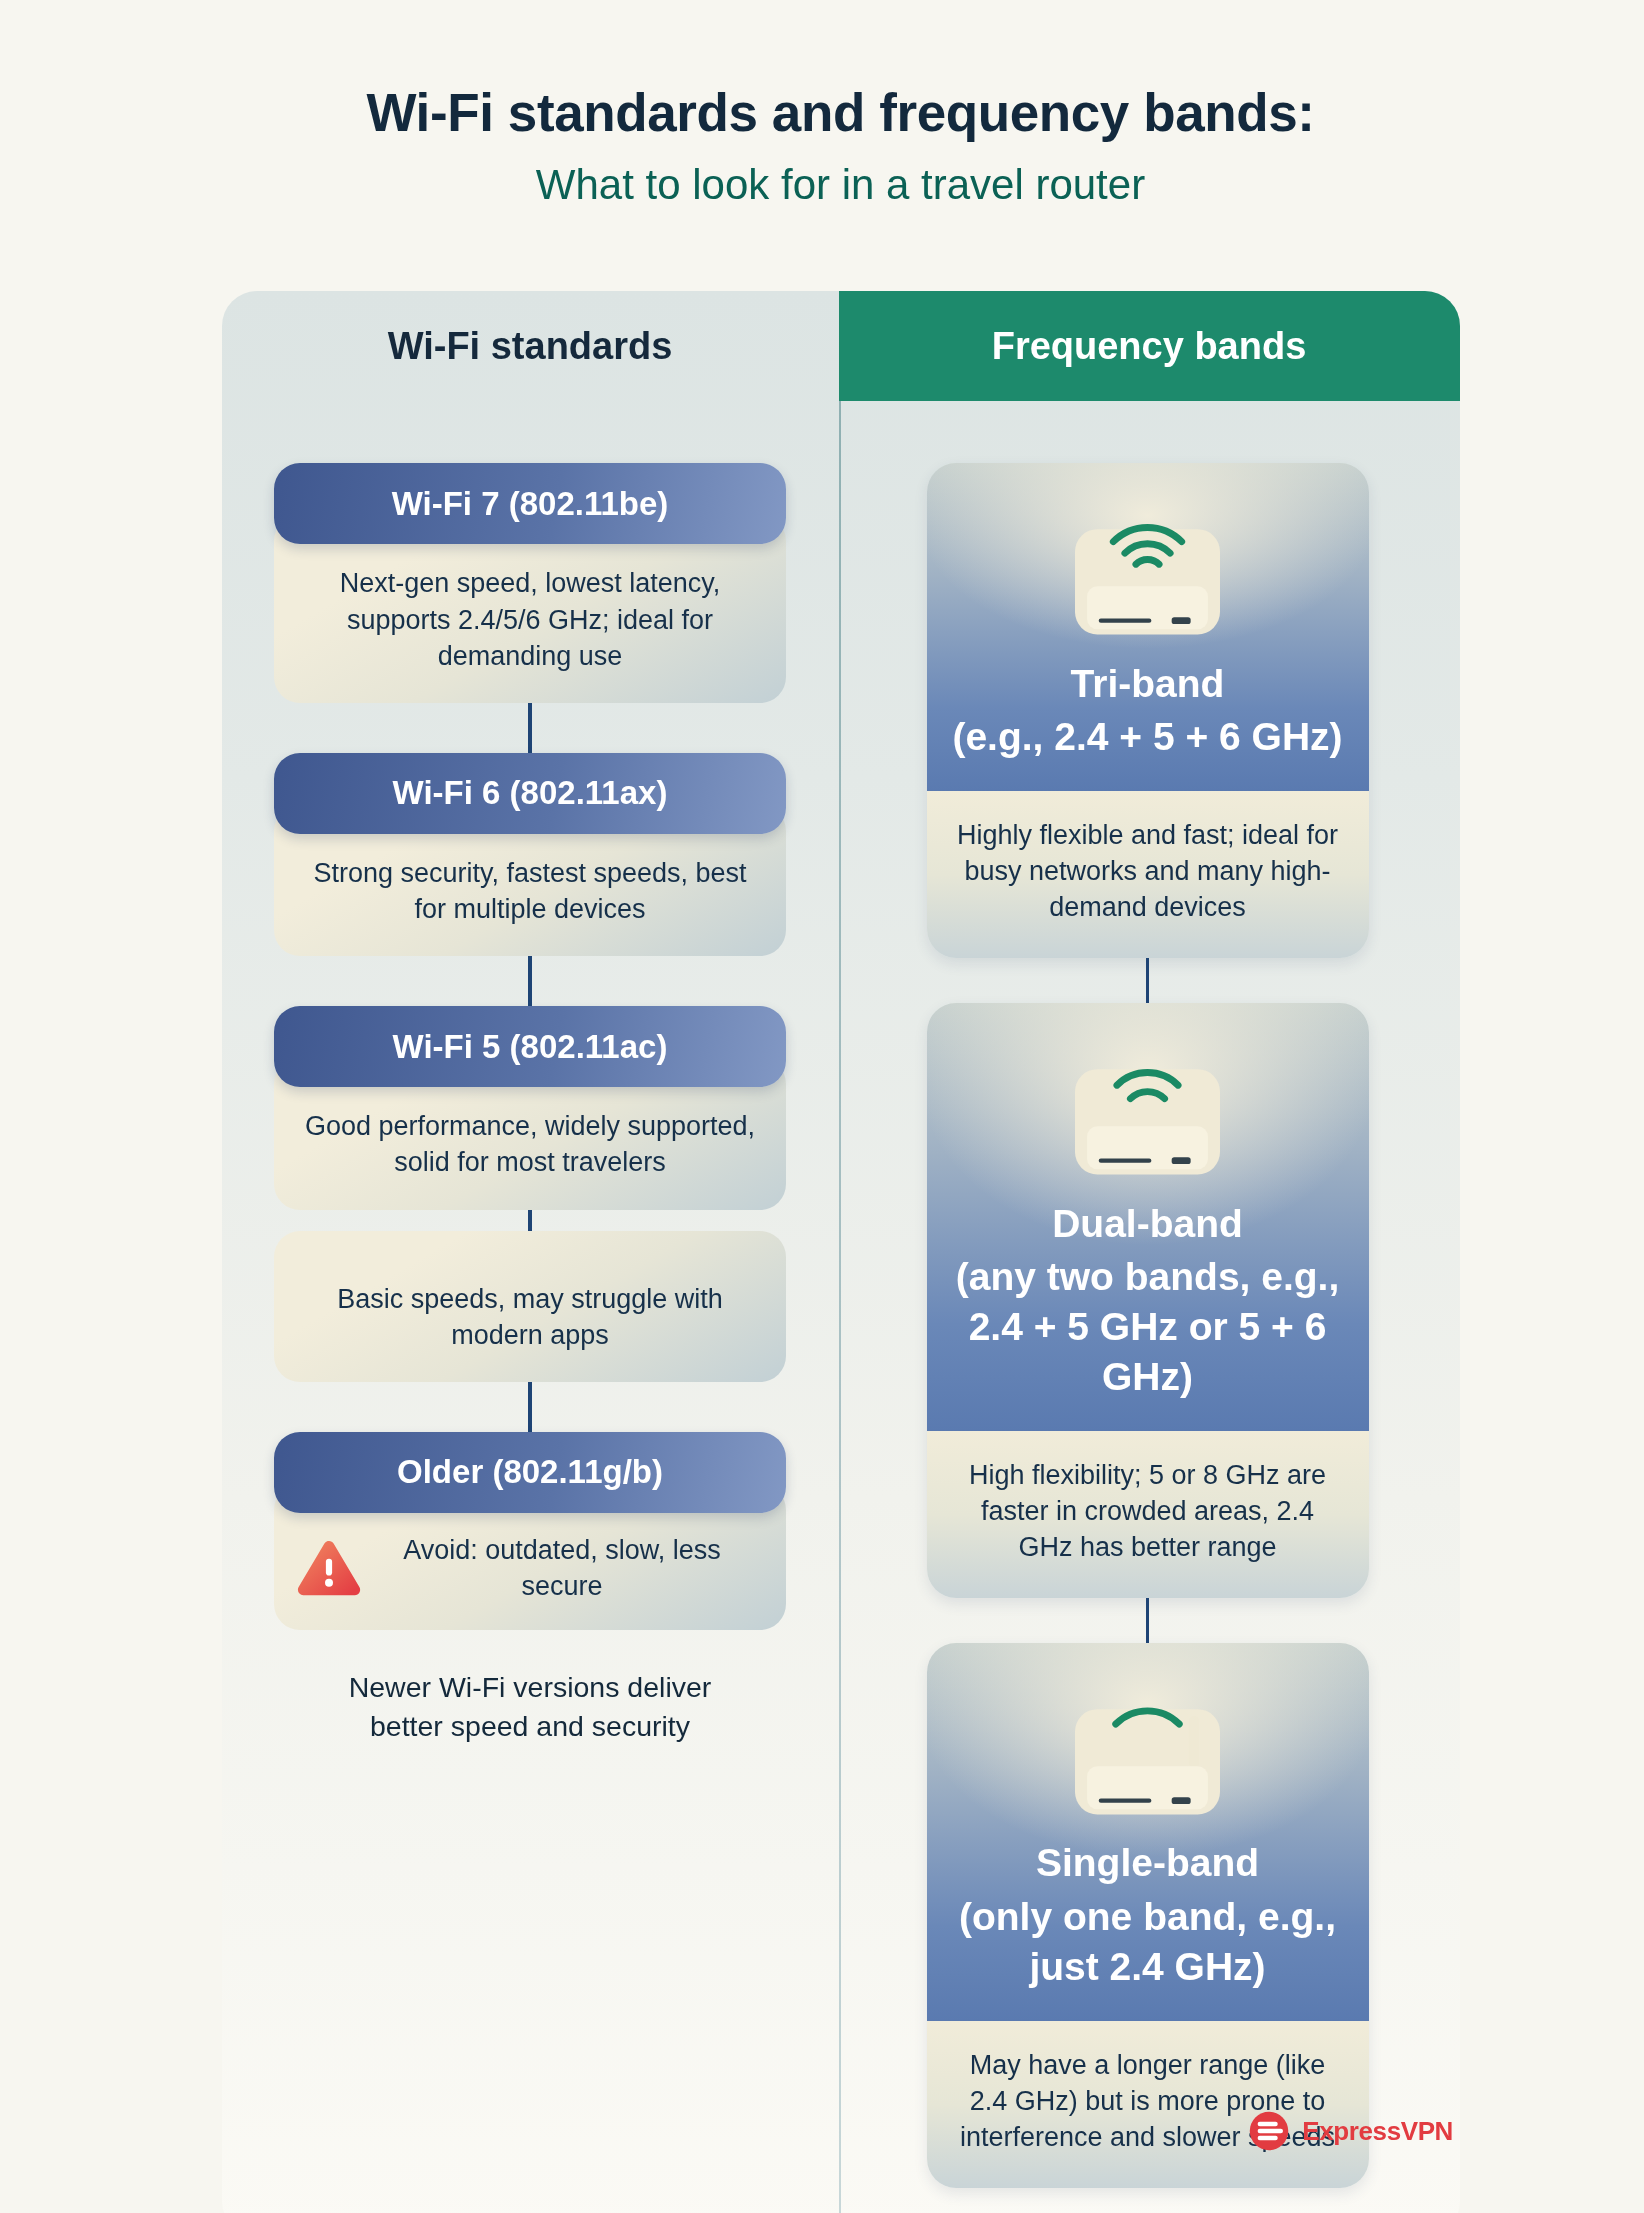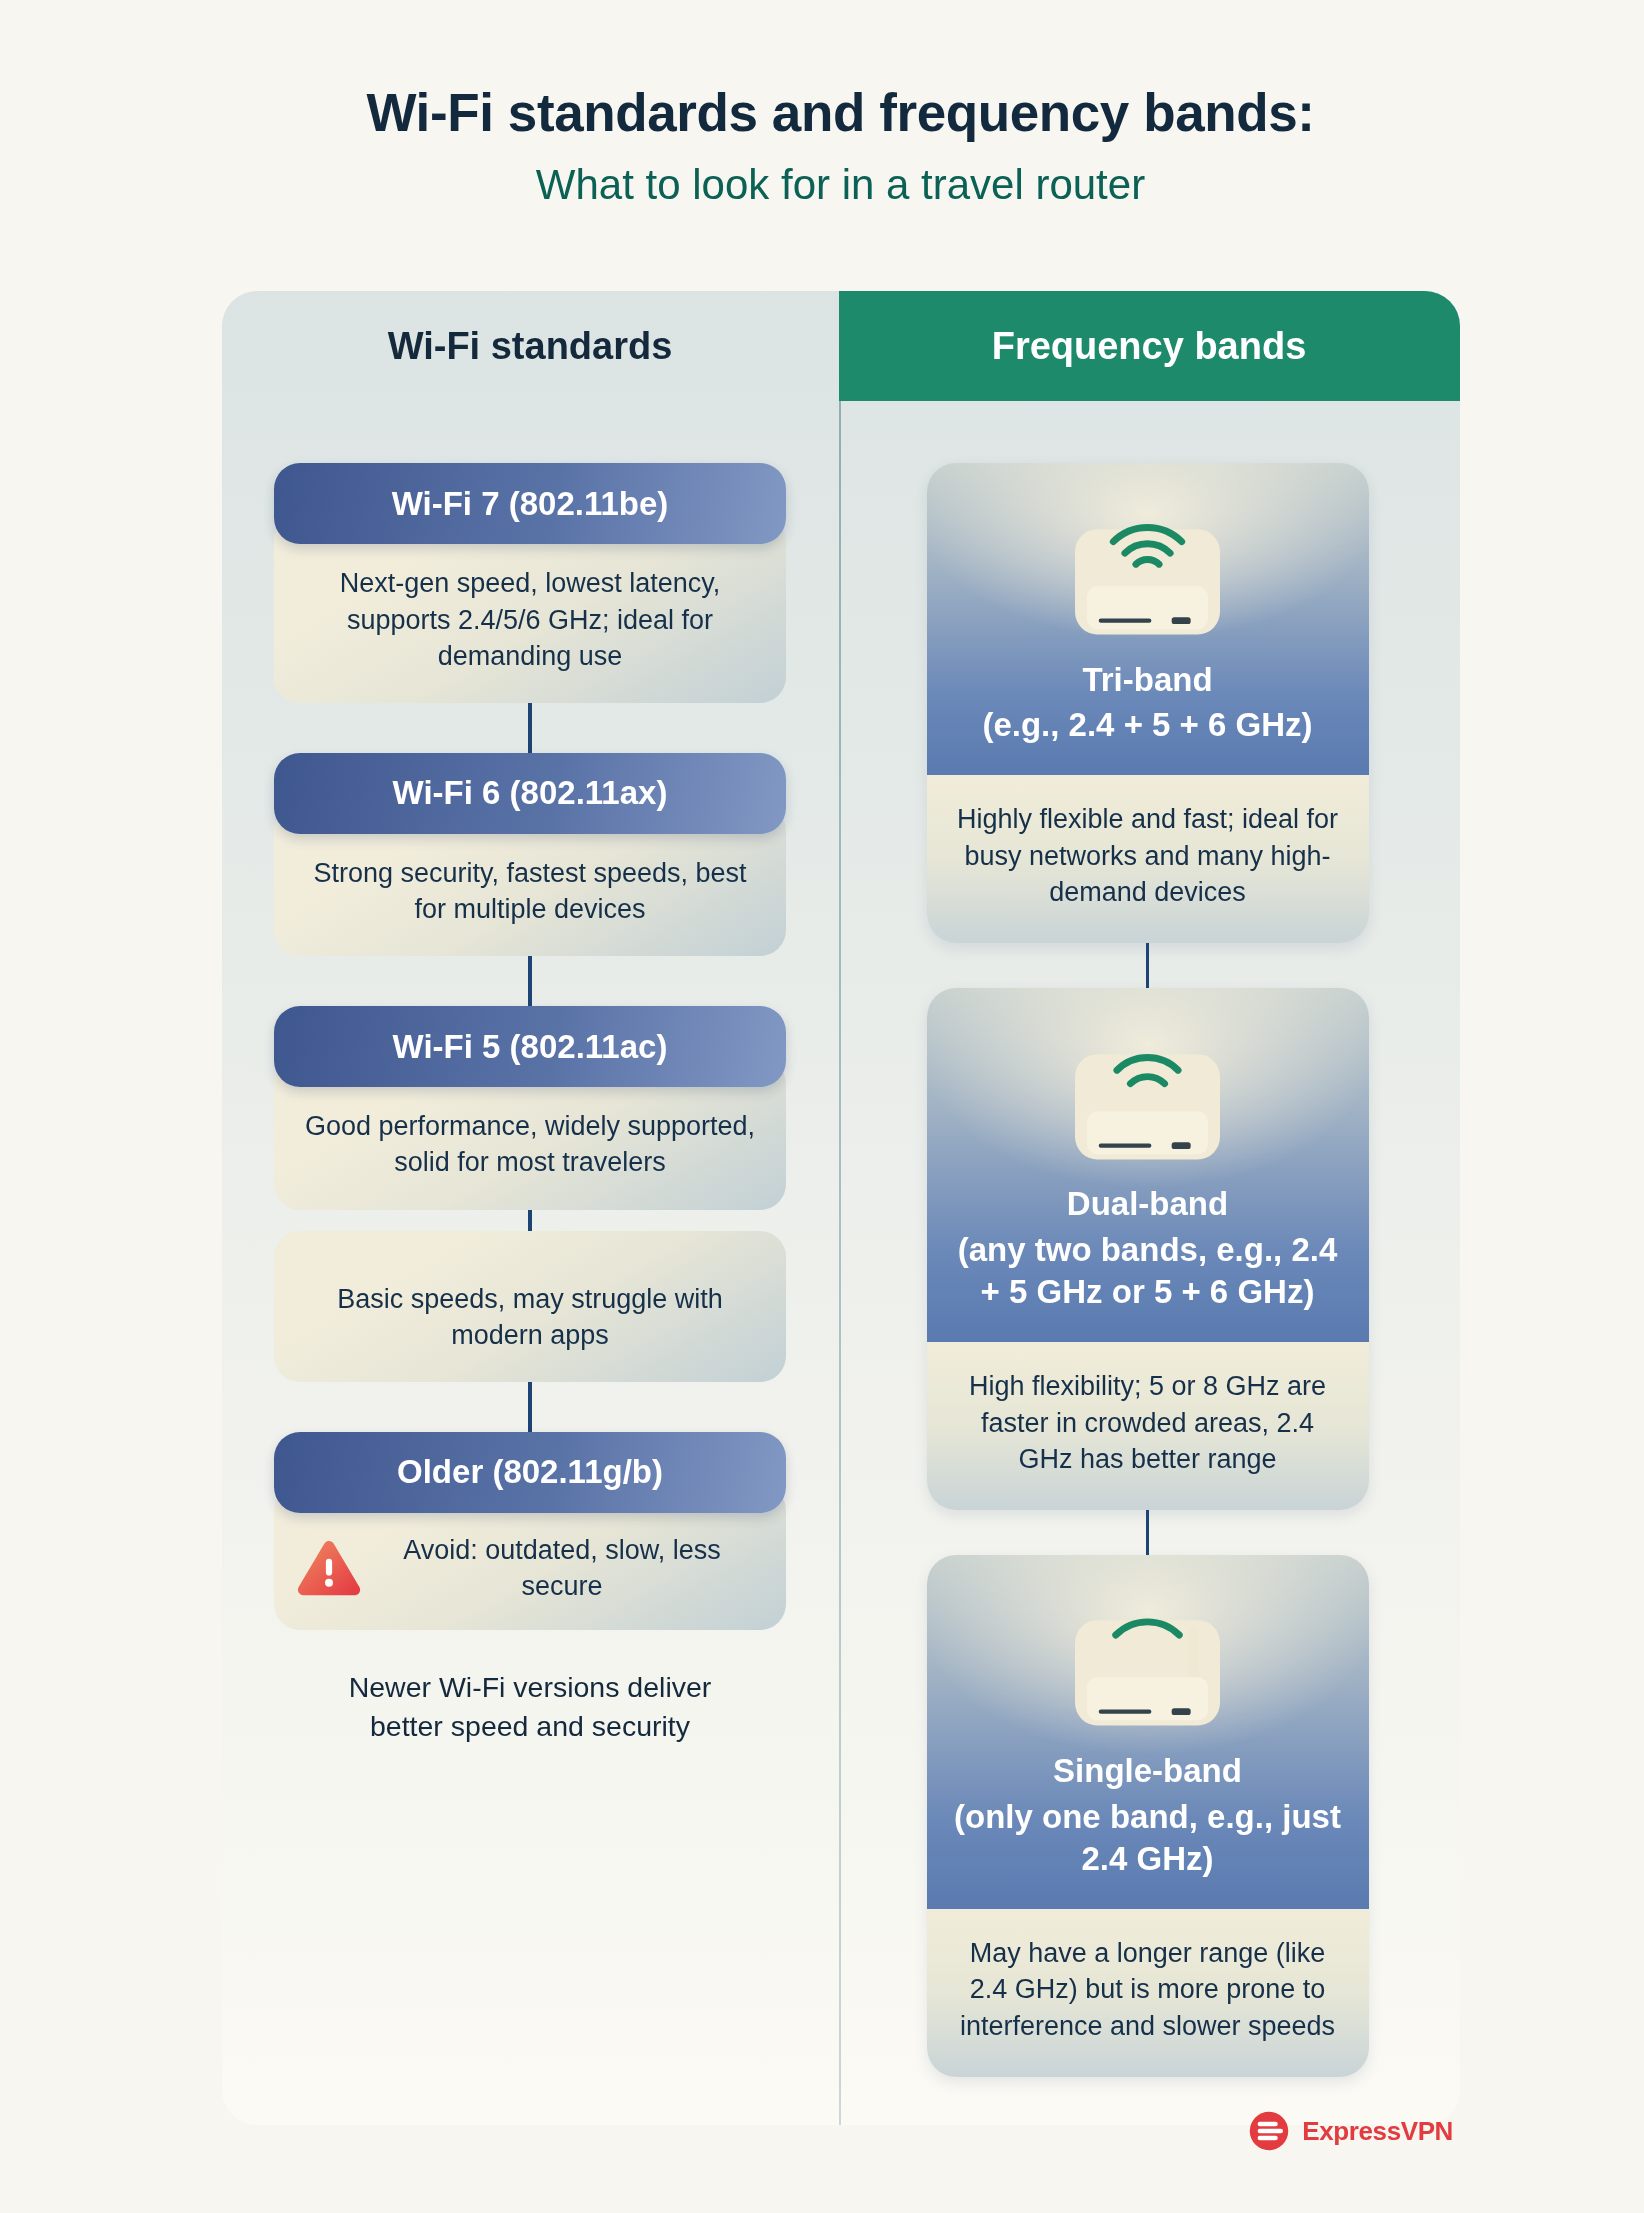--- a/index.html
+++ b/index.html
@@ -77,21 +77,21 @@
   
   .band-group { width: 442px; border-radius: 29px; overflow: hidden; box-shadow: 0 5.2px 14px rgba(40, 60, 100, 0.10); }
   .band-top {
     padding: 22.5px 21px 29px;
     display: flex; flex-direction: column; align-items: center; gap: 3.5px;
     background:
       radial-gradient(90% 70% at 50% 16%, rgba(243,238,220,0.95) 0%, rgba(243,238,220,0) 58%),
       linear-gradient(180deg, #c9d2cf 0%, #9fb1c4 35%, #6a88b8 75%, #5a7ab0 100%);
   }
   .router { width: 259px; height: 164px; margin-bottom: 5.2px; }
-  .band-title { color: #ffffff; font-size: 33px; font-weight: 600; text-align: center; line-height: 1.28; }
+  .band-title { color: #ffffff; font-size: 39px; font-weight: 600; text-align: center; line-height: 1.28; }
   .band-desc {
     background: linear-gradient(180deg, #f1ecd9 0%, #e6e6d6 50%, #c9d4d7 100%);
     padding: 26px 26px 33px;
     font-size: 27px; line-height: 1.34; text-align: center; color: #16304a;
   }
 
   
   .brand {
     position: absolute; right: 192px; bottom: 62px;
     display: flex; align-items: center; gap: 12px;

